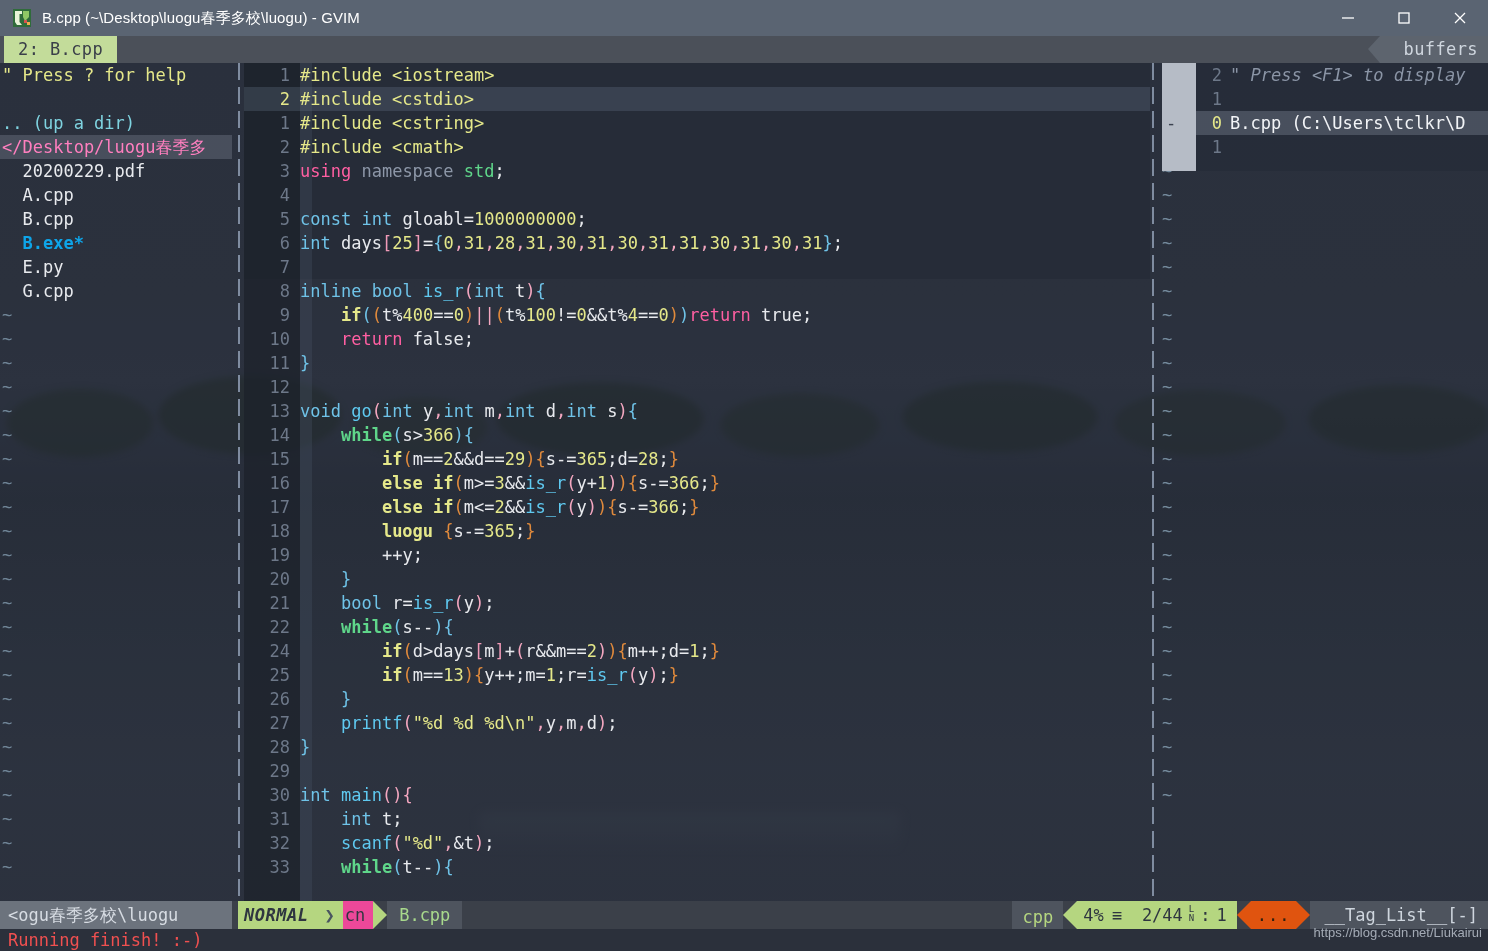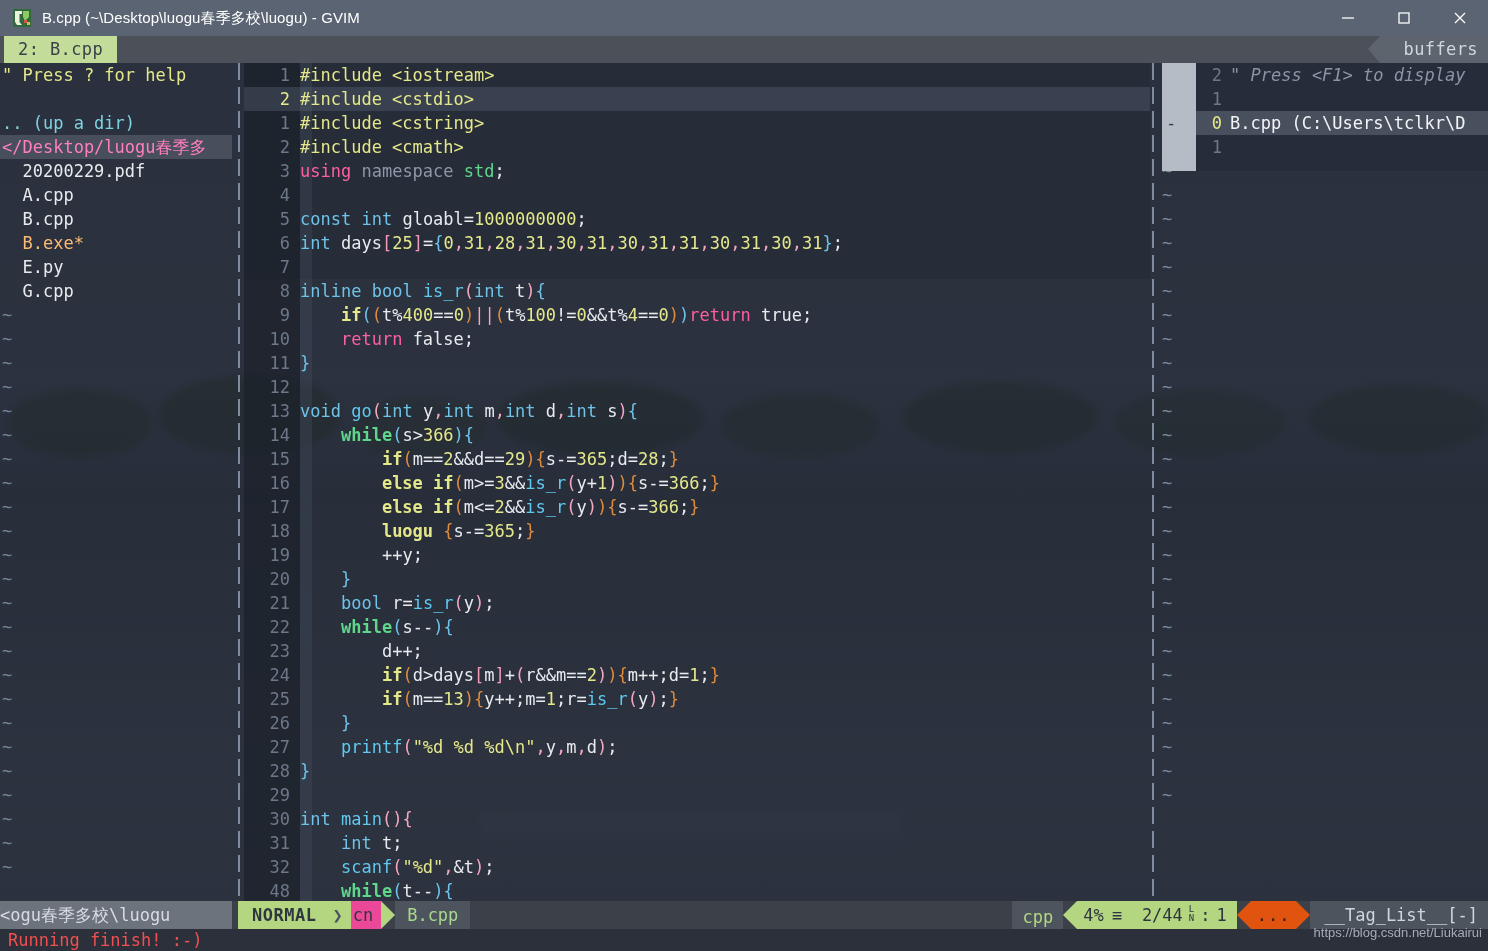--- a/index.html
+++ b/index.html
@@ -176,21 +176,21 @@
     line-height: 24px;
     padding-left: 2px;
     white-space: pre;
     font-size: 17px;
     font-family: "DejaVu Sans Mono", "Liberation Mono", monospace;
   }
   .nt-help   { color: #e5e88a; }
   .nt-up     { color: #7fd3e0; }
   .nt-dirsel { color: #ff7fbf; background: rgba(120,130,145,0.38); }
   .nt-file   { color: #e8eaee; }
-  .nt-exe    { color: #fdba74; font-weight: normal; }
+  .nt-exe    { color: #0ea5e9; font-weight: bold; }
   .nt-tilde  { color: #86a0b4; opacity: 0.75; }
 
   
   .vsplit {
     position: absolute;
     top: 63px;
     width: 2px; height: 838px;
     background: repeating-linear-gradient(to bottom,
         #7f8ca0 0px, #7f8ca0 17px, transparent 17px, transparent 24px);
   }
@@ -329,35 +329,35 @@
     background: #3b4049;
   }
   .sl-left {
     position: absolute;
     left: 0; top: 0;
     height: 28px; width: 232px;
     background: #6c737d;
     color: #d7dce3;
     font-size: 17px;
     line-height: 28px;
-    padding-left: 0;
+    padding-left: 8px;
     white-space: pre;
     overflow: hidden;
     font-family: "DejaVu Sans Mono", "Liberation Mono", monospace;
   }
   .sl-mid {
     position: absolute;
     left: 238px; top: 0;
     height: 28px;
     display: flex;
     align-items: stretch;
   }
   .seg { height: 28px; display: flex; align-items: center; font-size: 17px;
          font-family: "DejaVu Sans Mono", "Liberation Mono", monospace; }
-  .seg-mode { background: #b5d680; color: #2f3640; padding: 0 8px 0 14px; font-weight: bold; letter-spacing: 0.5px; }
+  .seg-mode { background: #b5d680; color: #2f3640; padding: 0 8px 0 6px; font-weight: bold; letter-spacing: 0.5px; font-style: italic; }
   .seg-sep-thin { background: #b5d680; color: #4a5560; padding: 0 8px; }
   .seg-cn { background: #ec4899; color: #2f3640; padding: 0 8px 0 2px; }
   .seg-arrow-dark {
     width: 0; height: 0;
     border-top: 14px solid transparent;
     border-bottom: 14px solid transparent;
     border-left: 14px solid #b5d680;
   }
   .seg-file { background: #4e545e; color: #a8d98c; padding: 0 12px 0 12px; }
   .sl-fill-mid {
@@ -510,31 +510,30 @@
       <div class="ed-row"><span class="ed-ln">13</span><span class="ed-code"><span class="s-type">void</span> <span class="s-func">go</span><span class="s-paren">(</span><span class="s-type">int</span> <span class="s-id">y</span><span class="s-paren">,</span><span class="s-type">int</span> <span class="s-id">m</span><span class="s-paren">,</span><span class="s-type">int</span> <span class="s-id">d</span><span class="s-paren">,</span><span class="s-type">int</span> <span class="s-id">s</span><span class="s-paren">)</span><span class="s-paren3">{</span></span></div>
       <div class="ed-row"><span class="ed-ln">14</span><span class="ed-code">    <span class="s-loop">while</span><span class="s-paren3">(</span><span class="s-id">s</span><span class="s-op">&gt;</span><span class="s-num">366</span><span class="s-paren3">)</span><span class="s-paren3">{</span></span></div>
       <div class="ed-row"><span class="ed-ln">15</span><span class="ed-code">        <span class="s-cond">if</span><span class="s-paren2">(</span><span class="s-id">m</span><span class="s-op">==</span><span class="s-num">2</span><span class="s-op">&amp;&amp;</span><span class="s-id">d</span><span class="s-op">==</span><span class="s-num">29</span><span class="s-paren2">)</span><span class="s-paren2">{</span><span class="s-id">s</span><span class="s-op">-=</span><span class="s-num">365</span><span class="s-op">;</span><span class="s-id">d</span><span class="s-op">=</span><span class="s-num">28</span><span class="s-op">;</span><span class="s-paren2">}</span></span></div>
       <div class="ed-row"><span class="ed-ln">16</span><span class="ed-code">        <span class="s-cond">else if</span><span class="s-paren2">(</span><span class="s-id">m</span><span class="s-op">&gt;=</span><span class="s-num">3</span><span class="s-op">&amp;&amp;</span><span class="s-func">is_r</span><span class="s-paren">(</span><span class="s-id">y</span><span class="s-op">+</span><span class="s-num">1</span><span class="s-paren">)</span><span class="s-paren2">)</span><span class="s-paren2">{</span><span class="s-id">s</span><span class="s-op">-=</span><span class="s-num">366</span><span class="s-op">;</span><span class="s-paren2">}</span></span></div>
       <div class="ed-row"><span class="ed-ln">17</span><span class="ed-code">        <span class="s-cond">else if</span><span class="s-paren2">(</span><span class="s-id">m</span><span class="s-op">&lt;=</span><span class="s-num">2</span><span class="s-op">&amp;&amp;</span><span class="s-func">is_r</span><span class="s-paren">(</span><span class="s-id">y</span><span class="s-paren">)</span><span class="s-paren2">)</span><span class="s-paren2">{</span><span class="s-id">s</span><span class="s-op">-=</span><span class="s-num">366</span><span class="s-op">;</span><span class="s-paren2">}</span></span></div>
       <div class="ed-row"><span class="ed-ln">18</span><span class="ed-code">        <span class="s-cond">luogu</span> <span class="s-paren2">{</span><span class="s-id">s</span><span class="s-op">-=</span><span class="s-num">365</span><span class="s-op">;</span><span class="s-paren2">}</span></span></div>
       <div class="ed-row"><span class="ed-ln">19</span><span class="ed-code">        <span class="s-op">++</span><span class="s-id">y</span><span class="s-op">;</span></span></div>
       <div class="ed-row"><span class="ed-ln">20</span><span class="ed-code">    <span class="s-paren3">}</span></span></div>
       <div class="ed-row"><span class="ed-ln">21</span><span class="ed-code">    <span class="s-type">bool</span> <span class="s-id">r</span><span class="s-op">=</span><span class="s-func">is_r</span><span class="s-paren">(</span><span class="s-id">y</span><span class="s-paren">)</span><span class="s-op">;</span></span></div>
       <div class="ed-row"><span class="ed-ln">22</span><span class="ed-code">    <span class="s-loop">while</span><span class="s-paren3">(</span><span class="s-id">s</span><span class="s-op">--</span><span class="s-paren3">)</span><span class="s-paren3">{</span></span></div>
-      <div class="ed-row"><span class="ed-ln">23</span><span class="ed-code">        <span class="s-id">d</span><span class="s-op">++;</span></span></div>
       <div class="ed-row"><span class="ed-ln">24</span><span class="ed-code">        <span class="s-cond">if</span><span class="s-paren2">(</span><span class="s-id">d</span><span class="s-op">&gt;</span><span class="s-id">days</span><span class="s-brk">[</span><span class="s-id">m</span><span class="s-brk">]</span><span class="s-op">+</span><span class="s-paren">(</span><span class="s-id">r</span><span class="s-op">&amp;&amp;</span><span class="s-id">m</span><span class="s-op">==</span><span class="s-num">2</span><span class="s-paren">)</span><span class="s-paren2">)</span><span class="s-paren2">{</span><span class="s-id">m</span><span class="s-op">++;</span><span class="s-id">d</span><span class="s-op">=</span><span class="s-num">1</span><span class="s-op">;</span><span class="s-paren2">}</span></span></div>
       <div class="ed-row"><span class="ed-ln">25</span><span class="ed-code">        <span class="s-cond">if</span><span class="s-paren2">(</span><span class="s-id">m</span><span class="s-op">==</span><span class="s-num">13</span><span class="s-paren2">)</span><span class="s-paren2">{</span><span class="s-id">y</span><span class="s-op">++;</span><span class="s-id">m</span><span class="s-op">=</span><span class="s-num">1</span><span class="s-op">;</span><span class="s-id">r</span><span class="s-op">=</span><span class="s-func">is_r</span><span class="s-paren">(</span><span class="s-id">y</span><span class="s-paren">)</span><span class="s-op">;</span><span class="s-paren2">}</span></span></div>
       <div class="ed-row"><span class="ed-ln">26</span><span class="ed-code">    <span class="s-paren3">}</span></span></div>
       <div class="ed-row"><span class="ed-ln">27</span><span class="ed-code">    <span class="s-func">printf</span><span class="s-paren">(</span><span class="s-str">"%d %d %d\n"</span><span class="s-paren">,</span><span class="s-id">y</span><span class="s-paren">,</span><span class="s-id">m</span><span class="s-paren">,</span><span class="s-id">d</span><span class="s-paren">)</span><span class="s-op">;</span></span></div>
       <div class="ed-row"><span class="ed-ln">28</span><span class="ed-code"><span class="s-paren3">}</span></span></div>
       <div class="ed-row"><span class="ed-ln">29</span><span class="ed-code"></span></div>
       <div class="ed-row"><span class="ed-ln">30</span><span class="ed-code"><span class="s-type">int</span> <span class="s-func">main</span><span class="s-paren">()</span><span class="s-paren">{</span></span></div>
       <div class="ed-row"><span class="ed-ln">31</span><span class="ed-code">    <span class="s-type">int</span> <span class="s-id">t</span><span class="s-op">;</span></span></div>
       <div class="ed-row"><span class="ed-ln">32</span><span class="ed-code">    <span class="s-func">scanf</span><span class="s-paren">(</span><span class="s-str">"%d"</span><span class="s-paren">,</span><span class="s-op">&amp;</span><span class="s-id">t</span><span class="s-paren">)</span><span class="s-op">;</span></span></div>
-      <div class="ed-row"><span class="ed-ln">48</span><span class="ed-code">    <span class="s-loop">while</span><span class="s-paren3">(</span><span class="s-id">t</span><span class="s-op">--</span><span class="s-paren3">)</span><span class="s-paren3">{</span></span></div>
+      <div class="ed-row"><span class="ed-ln">33</span><span class="ed-code">    <span class="s-loop">while</span><span class="s-paren3">(</span><span class="s-id">t</span><span class="s-op">--</span><span class="s-paren3">)</span><span class="s-paren3">{</span></span></div>
     </div>
 
   <div class="gap-tildes mono" id="gap-tildes"><div class="nt-line">~</div><div class="nt-line">~</div><div class="nt-line">~</div><div class="nt-line">~</div><div class="nt-line">~</div><div class="nt-line">~</div><div class="nt-line">~</div><div class="nt-line">~</div><div class="nt-line">~</div><div class="nt-line">~</div><div class="nt-line">~</div><div class="nt-line">~</div><div class="nt-line">~</div><div class="nt-line">~</div><div class="nt-line">~</div><div class="nt-line">~</div><div class="nt-line">~</div><div class="nt-line">~</div><div class="nt-line">~</div><div class="nt-line">~</div><div class="nt-line">~</div><div class="nt-line">~</div><div class="nt-line">~</div><div class="nt-line">~</div><div class="nt-line">~</div><div class="nt-line">~</div><div class="nt-line">~</div><div class="nt-line">~</div><div class="nt-line">~</div><div class="nt-line">~</div><div class="nt-line">~</div></div>
 
   <div class="vsplit" id="vsplit-right"></div>
 
   <div class="rp-fold"></div>
   <div class="rp-fold-dash mono">-</div>
   <div class="rp-solid"></div>
   <div class="rightpane mono" id="rightpane"><div class="rp-row"><span class="rp-ln">2</span><span class="rp-comment">" Press &lt;F1&gt; to display</span></div><div class="rp-row"><span class="rp-ln">1</span><span class="rp-buf"></span></div><div class="rp-row rp-highlight"><span class="rp-ln cur">0</span><span class="rp-buf">B.cpp (C:\Users\tclkr\D</span></div><div class="rp-row"><span class="rp-ln">1</span><span class="rp-buf"></span></div><div class="rp-row"><span class="rp-ln" style="color:#86a0b4;width:0;padding:0"></span></div><div class="rp-row"><span class="rp-ln" style="color:#86a0b4;width:0;padding:0"></span></div><div class="rp-row"><span class="rp-ln" style="color:#86a0b4;width:0;padding:0"></span></div><div class="rp-row"><span class="rp-ln" style="color:#86a0b4;width:0;padding:0"></span></div><div class="rp-row"><span class="rp-ln" style="color:#86a0b4;width:0;padding:0"></span></div><div class="rp-row"><span class="rp-ln" style="color:#86a0b4;width:0;padding:0"></span></div><div class="rp-row"><span class="rp-ln" style="color:#86a0b4;width:0;padding:0"></span></div><div class="rp-row"><span class="rp-ln" style="color:#86a0b4;width:0;padding:0"></span></div><div class="rp-row"><span class="rp-ln" style="color:#86a0b4;width:0;padding:0"></span></div><div class="rp-row"><span class="rp-ln" style="color:#86a0b4;width:0;padding:0"></span></div><div class="rp-row"><span class="rp-ln" style="color:#86a0b4;width:0;padding:0"></span></div><div class="rp-row"><span class="rp-ln" style="color:#86a0b4;width:0;padding:0"></span></div><div class="rp-row"><span class="rp-ln" style="color:#86a0b4;width:0;padding:0"></span></div><div class="rp-row"><span class="rp-ln" style="color:#86a0b4;width:0;padding:0"></span></div><div class="rp-row"><span class="rp-ln" style="color:#86a0b4;width:0;padding:0"></span></div><div class="rp-row"><span class="rp-ln" style="color:#86a0b4;width:0;padding:0"></span></div><div class="rp-row"><span class="rp-ln" style="color:#86a0b4;width:0;padding:0"></span></div><div class="rp-row"><span class="rp-ln" style="color:#86a0b4;width:0;padding:0"></span></div><div class="rp-row"><span class="rp-ln" style="color:#86a0b4;width:0;padding:0"></span></div><div class="rp-row"><span class="rp-ln" style="color:#86a0b4;width:0;padding:0"></span></div><div class="rp-row"><span class="rp-ln" style="color:#86a0b4;width:0;padding:0"></span></div><div class="rp-row"><span class="rp-ln" style="color:#86a0b4;width:0;padding:0"></span></div><div class="rp-row"><span class="rp-ln" style="color:#86a0b4;width:0;padding:0"></span></div><div class="rp-row"><span class="rp-ln" style="color:#86a0b4;width:0;padding:0"></span></div><div class="rp-row"><span class="rp-ln" style="color:#86a0b4;width:0;padding:0"></span></div><div class="rp-row"><span class="rp-ln" style="color:#86a0b4;width:0;padding:0"></span></div><div class="rp-row"><span class="rp-ln" style="color:#86a0b4;width:0;padding:0"></span></div><div class="rp-row"><span class="rp-ln" style="color:#86a0b4;width:0;padding:0"></span></div><div class="rp-row"><span class="rp-ln" style="color:#86a0b4;width:0;padding:0"></span></div></div>

